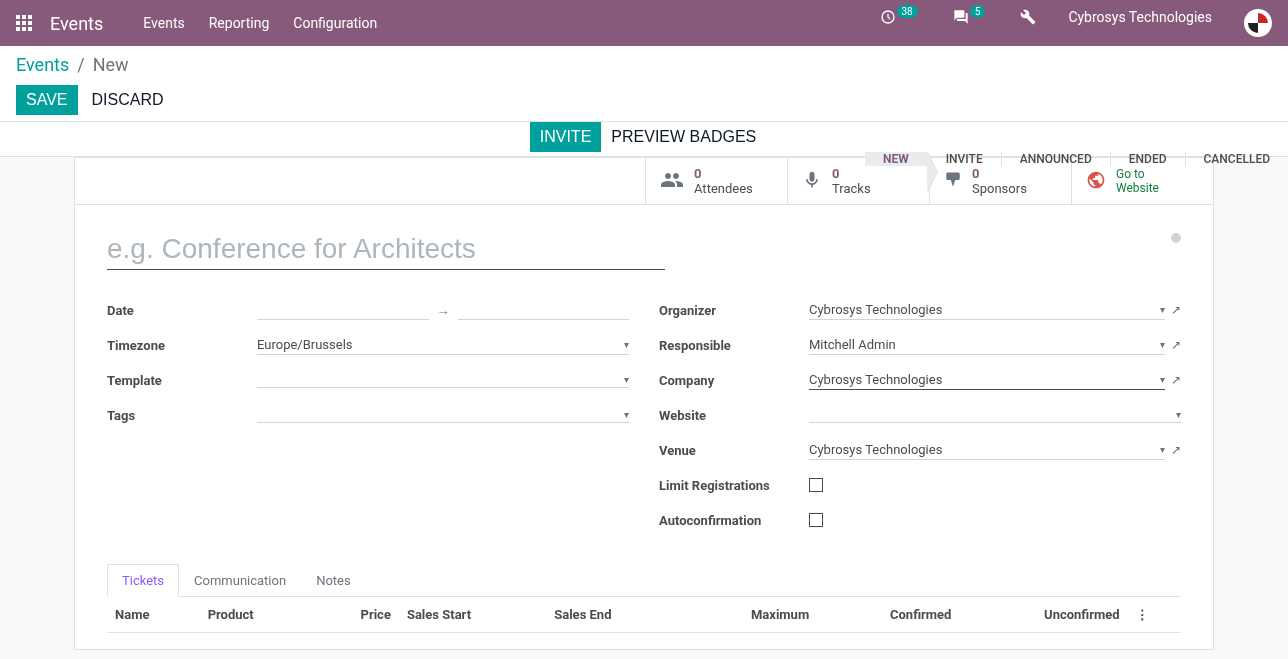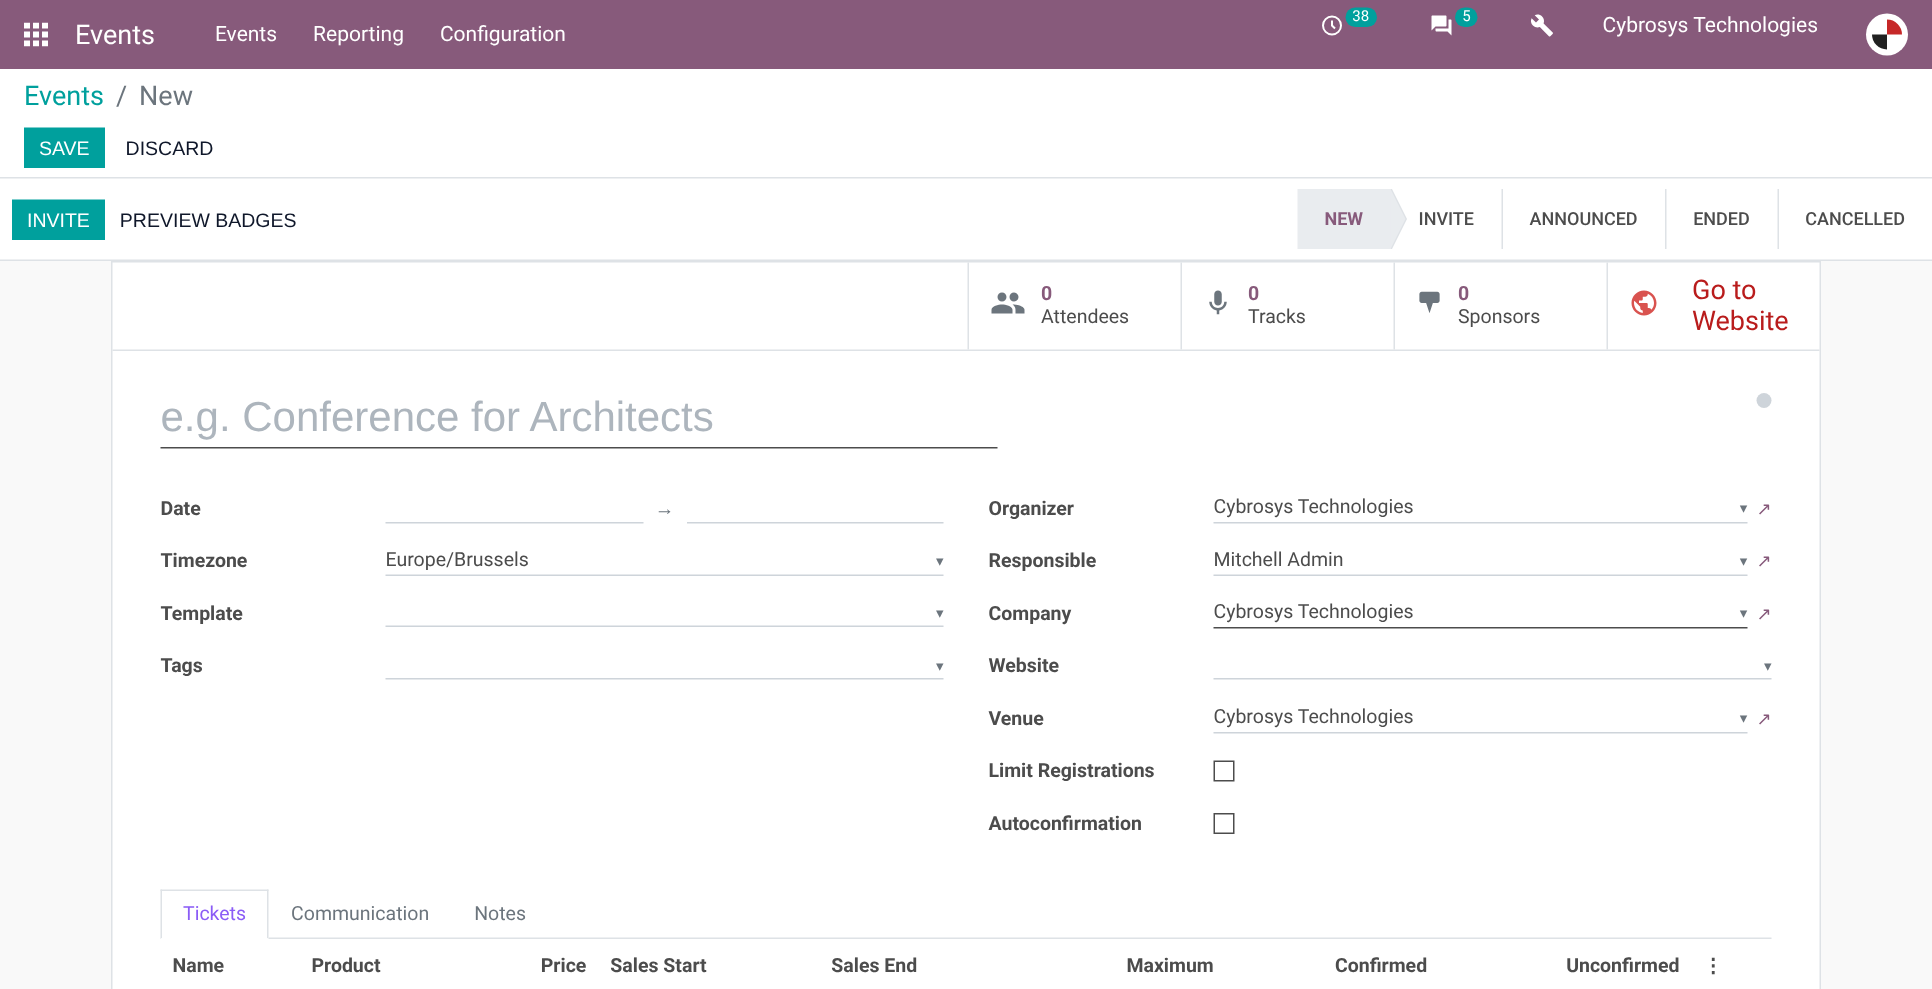--- a/index.html
+++ b/index.html
@@ -18,45 +18,45 @@
 .navbar .avatar { width: 28px; height: 28px; border-radius: 50%; background: #fff; display: flex; align-items: center; justify-content: center; overflow: hidden; }
 
 
 .controlbar { padding: 8px 16px 0 16px; }
 .breadcrumb { font-size: 18px; display: flex; align-items: center; gap: 8px; margin-bottom: 10px; }
 .breadcrumb .root { color: #00A09D; cursor: pointer; }
 .breadcrumb .sep, .breadcrumb .current { color: #6c757d; }
 
 
 .btns { display: flex; gap: 4px; align-items: center; margin-bottom: 6px; }
-.btn { padding: 6px 10px; font-size: 13px; font-weight: 500; border: none; cursor: pointer; text-transform: uppercase; }
+.btn { padding: 6px 10px; font-size: 16px; font-weight: 500; border: none; cursor: pointer; text-transform: uppercase; }
 .btn-primary { background: #00A09D; color: #fff; }
 .btn-link { background: transparent; color: #0f172a; }
 
 
-.actionbar { border-top: 1px solid #dee2e6; border-bottom: 1px solid #dee2e6; display: flex; align-items: center; padding: 0; background: #fff; height: 56px; }
+.actionbar { border-top: 1px solid #dee2e6; border-bottom: 1px solid #dee2e6; display: flex; align-items: center; padding: 0; background: #fff; height: 36px; flex-direction: column; }
 .actionbar .left { display: flex; align-items: center; padding-left: 8px; }
 .statusbar { margin-left: auto; display: flex; align-items: stretch; height: 40px; }
 .status { padding: 0 18px; font-size: 12px; font-weight: 500; color: #4c4c4c; display: flex; align-items: center; position: relative; cursor: pointer; border-left: 1px solid #dee2e6; }
 .status:first-child { border-left: none; }
 .status.active { background: #e9ecef; color: #875A7B; font-weight: bold; }
 .status.active::after { content: ''; position: absolute; right: -10px; top: 0; width: 0; height: 0; border-top: 20px solid transparent; border-bottom: 20px solid transparent; border-left: 10px solid #e9ecef; z-index: 2; }
 .status.active::before { content: ''; position: absolute; right: -11px; top: 0; width: 0; height: 0; border-top: 20px solid transparent; border-bottom: 20px solid transparent; border-left: 10px solid #dee2e6; z-index: 1; }
 
 
 .sheet-wrap { background: #f9f9f9; padding: 0 0 20px 0; display: flex; justify-content: center; }
 .sheet { background: #fff; border: 1px solid #dee2e6; width: 1140px; margin-top: 0; }
 .statbtns { display: flex; justify-content: flex-end; border-bottom: 1px solid #dee2e6; }
 .statbtn { border-left: 1px solid #dee2e6; padding: 8px 14px; width: 142px; display: flex; align-items: center; gap: 10px; cursor: pointer; }
 .statbtn .statnum { color: #875A7B; font-weight: bold; font-size: 13px; }
 .statbtn .statlabel { font-size: 13px; color: #4c4c4c; }
 .statbtn .staticon { color: #875A7B; }
 .statbtn.globe .staticon { color: #d9534f; }
 .statbtn .titlecol { display: flex; flex-direction: column; }
-.statbtn.globe .goto { color: #b91c1c; font-size: 18px; margin-left: 12px; }
+.statbtn.globe .goto { color: #15803d; font-size: 12px; }
 .inner { padding: 24px 32px 10px 32px; }
 .inner .label-title { font-size: 13px; font-weight: bold; margin-bottom: 6px; display: block; }
 .inner .status-dot { float: right; width: 10px; height: 10px; border-radius: 50%; background: #ced4da; margin-top: 4px; }
 .title-input { width: 52%; font-size: 28px; border: none; border-bottom: 1px solid #4c4c4c; padding: 4px 0; outline: none; }
 .title-input::placeholder { color: #adb5bd; }
 
 .fields { display: flex; gap: 30px; margin-top: 28px; }
 .col { flex: 1; }
 .frow { display: flex; align-items: center; margin-bottom: 11px; min-height: 24px; }
 .flabel { width: 150px; font-weight: bold; font-size: 13px; color: #4c4c4c; }

